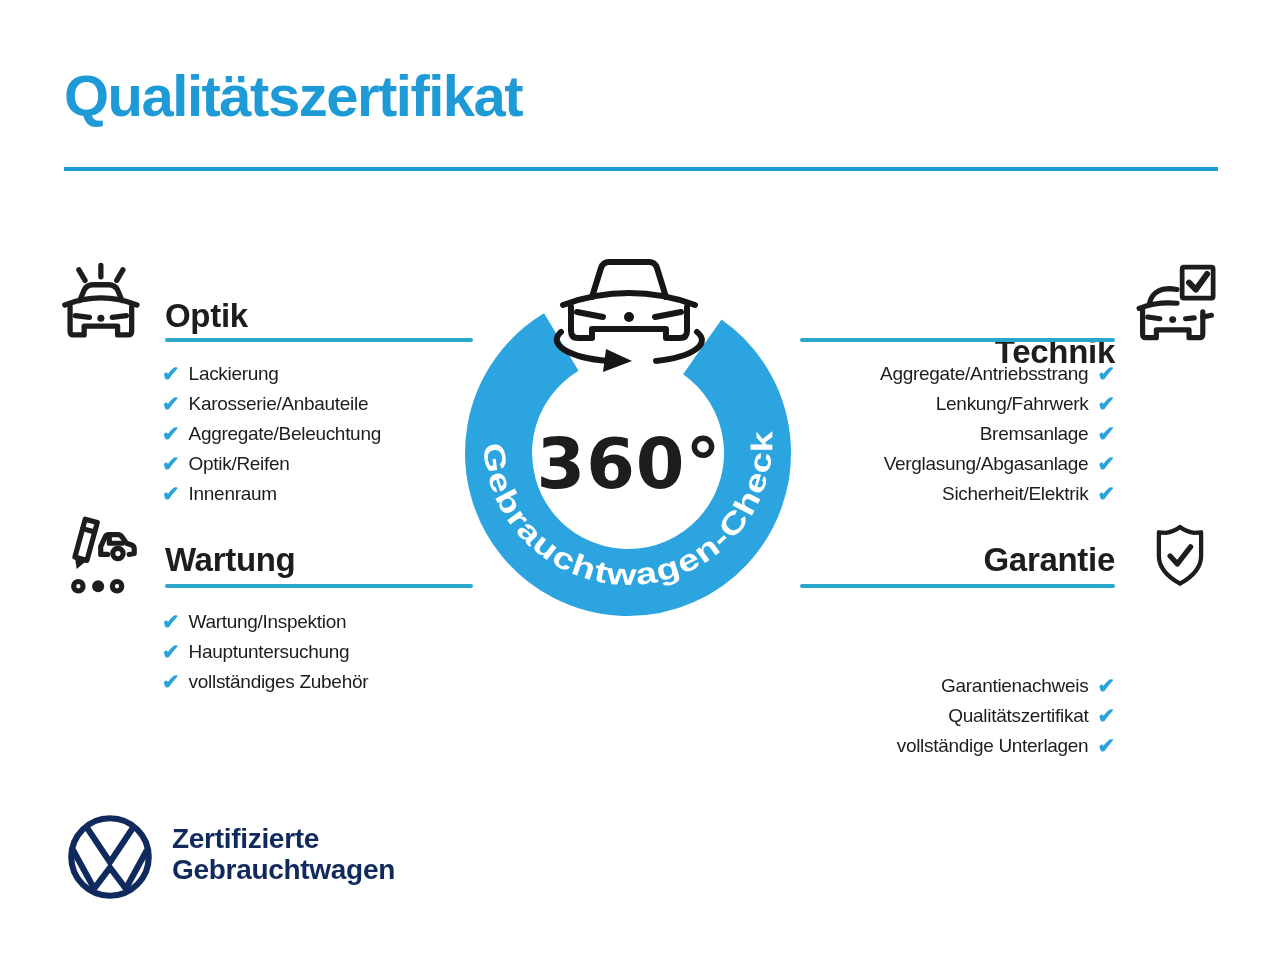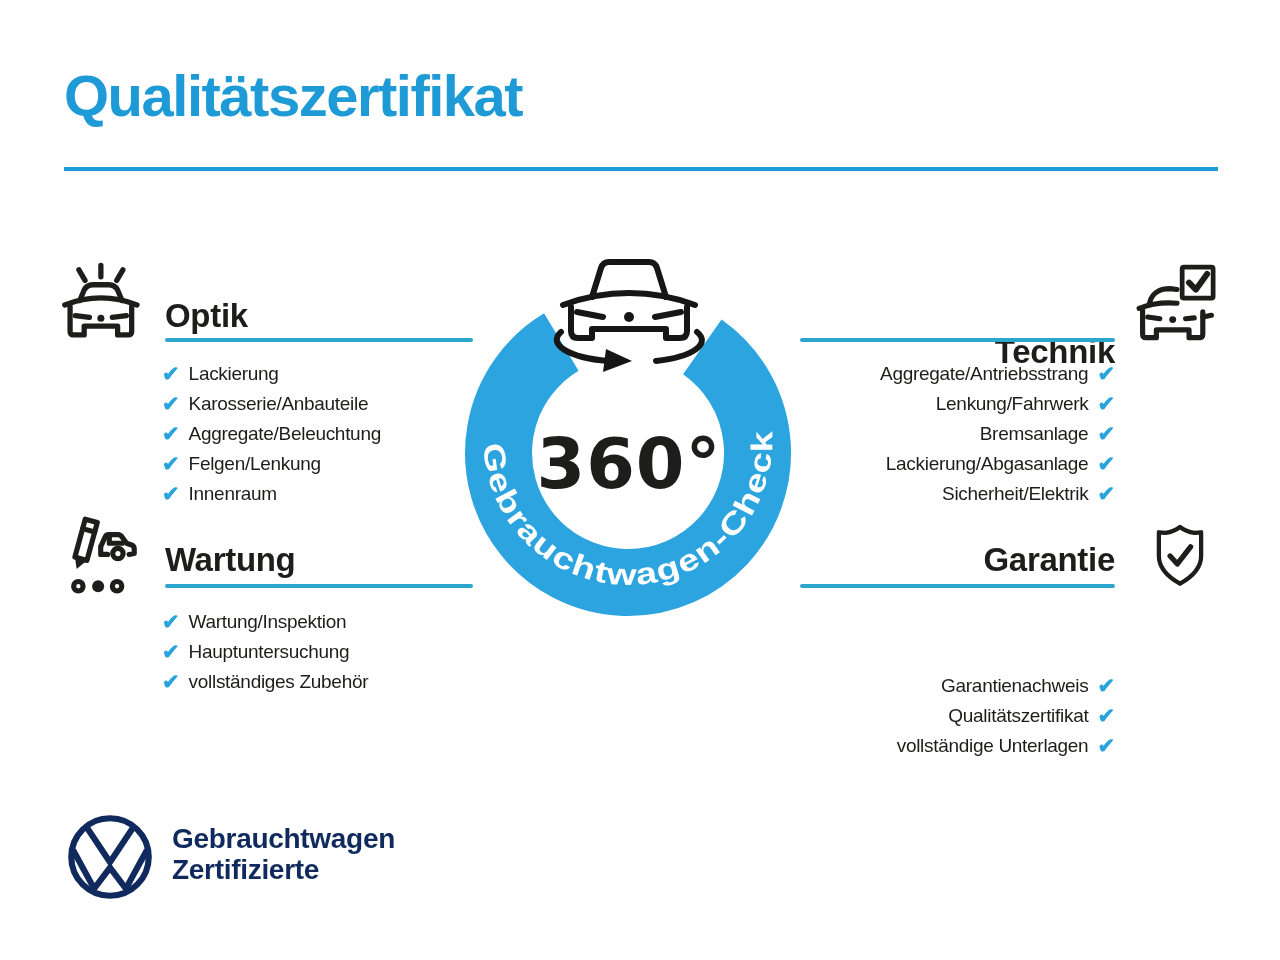--- a/index.html
+++ b/index.html
@@ -84,21 +84,21 @@
       <div class="check-row">
         <span class="check-glyph">✔</span>
         <span class="row-label">Karosserie/Anbauteile</span>
       </div>
       <div class="check-row">
         <span class="check-glyph">✔</span>
         <span class="row-label">Aggregate/Beleuchtung</span>
       </div>
       <div class="check-row">
         <span class="check-glyph">✔</span>
-        <span class="row-label">Felgen/Lenkung</span>
+        <span class="row-label">Optik/Reifen</span>
       </div>
       <div class="check-row">
         <span class="check-glyph">✔</span>
         <span class="row-label">Innenraum</span>
       </div>
     </div>
 
   <div class="icon-box" style="left:56px;top:514px;width:86px;height:86px;">
     <svg viewBox="0 0 100 100">
       <path class="stroke-ic" d="M34 6 L48 10 L36 54 L22 50 Z"></path>
@@ -150,21 +150,21 @@
       </div>
       <div class="check-row">
         <span class="row-label">Lenkung/Fahrwerk</span>
         <span class="check-glyph">✔</span>
       </div>
       <div class="check-row">
         <span class="row-label">Bremsanlage</span>
         <span class="check-glyph">✔</span>
       </div>
       <div class="check-row">
-        <span class="row-label">Lackierung/Abgasanlage</span>
+        <span class="row-label">Verglasung/Abgasanlage</span>
         <span class="check-glyph">✔</span>
       </div>
       <div class="check-row">
         <span class="row-label">Sicherheit/Elektrik</span>
         <span class="check-glyph">✔</span>
       </div>
     </div>
 
   <div class="icon-box" style="left:1147px;top:516px;width:66px;height:84px;">
     <svg viewBox="0 0 100 110">
@@ -215,17 +215,17 @@
   </div>
 
   <div class="footer-logo">
     <svg viewBox="0 0 100 100">
       <circle class="vw-stroke" cx="50" cy="50" r="44"></circle>
       <path class="vw-stroke" d="M22 14 L50 56 L78 14"></path>
       <path class="vw-stroke" d="M8 42 L32 86 L50 62 L68 86 L92 42"></path>
     </svg>
   </div>
   <div class="brand-text">
+    <div>Zertifizierte</div>
     <div>Gebrauchtwagen</div>
-    <div>Zertifizierte</div>
   </div>
 
 </div>
 
 </body></html>

